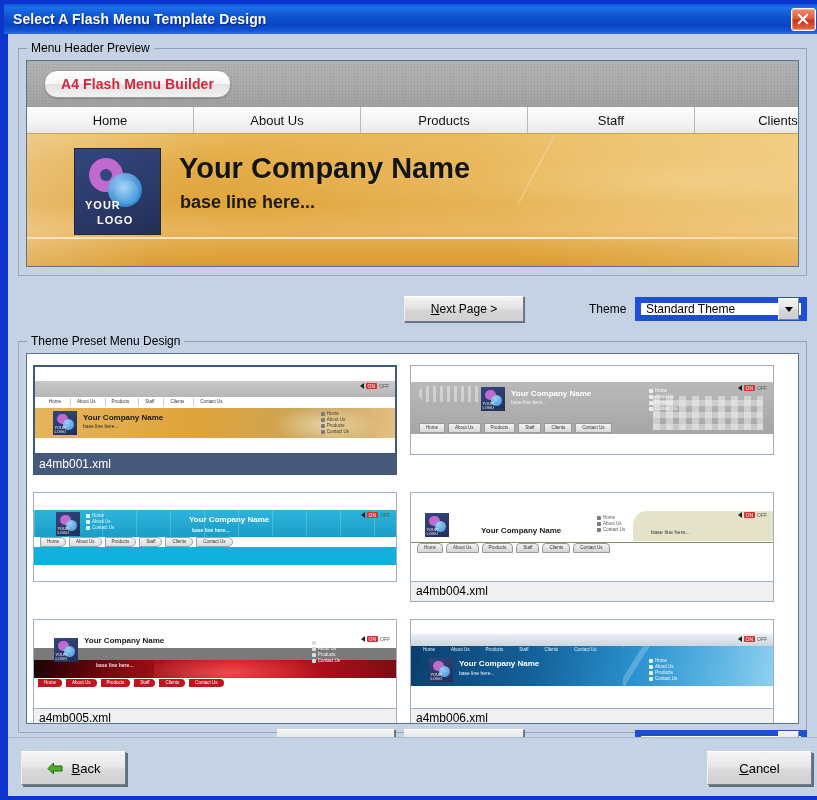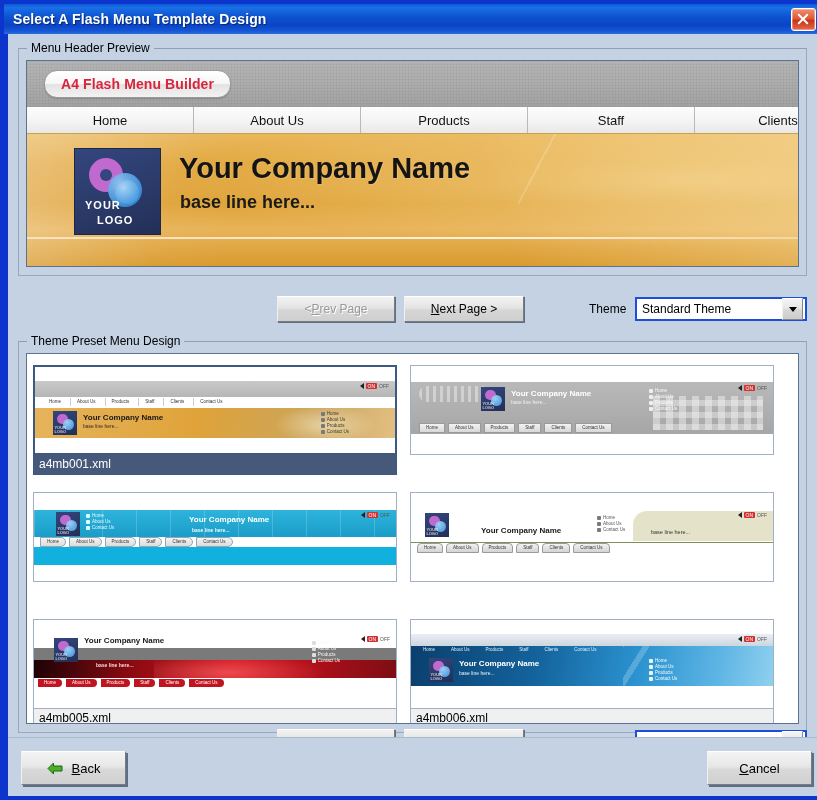--- a/index.html
+++ b/index.html
@@ -184,21 +184,21 @@
     display:flex;align-items:center;justify-content:center;
     cursor:pointer;white-space:nowrap;
   }
   .winbtn.disabled{color:#9a9a9a;text-shadow:1px 1px 0 #ffffff;cursor:default;}
   .winbtn u{text-decoration:underline;}
   .themelabel{
     position:absolute;font-size:12px;color:#000;line-height:26px;
   }
   .combo{
     position:absolute;height:24px;box-sizing:border-box;
-    background:#ffffff;border:2px solid #1d4ed8;
+    background:#ffffff;border:6px solid #1d4ed8;
     display:flex;align-items:center;cursor:pointer;
   }
   .combo .ctext{padding-left:5px;font-size:12px;color:#000;flex:1;white-space:nowrap;}
   .combo .carrow{
     width:19px;height:20px;margin-right:2px;
     background:linear-gradient(180deg,#f4f4f4 0%,#e6e6e6 45%,#d7d7d7 55%,#cccccc 100%);
     border:1px solid #848484;border-top-color:#fff;border-left-color:#f2f2f2;
     display:flex;align-items:center;justify-content:center;
   }
   .carrow .tri{
@@ -336,21 +336,20 @@
           </div>
 
           <div id="pv-company">Your Company Name</div>
           <div id="pv-baseline">base line here...</div>
         </div>
 
       </div>
     </div>
 
     <div class="pagenav" style="left:0;top:262px;width:809px;">
-      <div class="winbtn disabled" style="left:269px;top:0;width:118px;">&lt; <u>P</u>rev Page</div>
       <div class="winbtn" style="left:396px;top:0;width:120px;"><u>N</u>ext Page &gt;</div>
       <div class="themelabel" style="left:581px;top:0;">Theme</div>
       <div class="combo" style="left:627px;top:1px;width:172px;">
         <div class="ctext">Standard Theme</div>
         <div class="carrow">
             <div class="tri"></div>
           </div>
       </div>
     </div>
 
@@ -538,20 +537,21 @@
                 <div class="mini-tabs" style="left:6px;top:50px;">
                   <span style="background:linear-gradient(180deg,#f2f2f2,#d4d4d4);border:1px solid #9a9a9a;border-radius:4px 4px 0 0;">Home</span>
                   <span style="background:linear-gradient(180deg,#f2f2f2,#d4d4d4);border:1px solid #9a9a9a;border-radius:4px 4px 0 0;">About Us</span>
                   <span style="background:linear-gradient(180deg,#f2f2f2,#d4d4d4);border:1px solid #9a9a9a;border-radius:4px 4px 0 0;">Products</span>
                   <span style="background:linear-gradient(180deg,#f2f2f2,#d4d4d4);border:1px solid #9a9a9a;border-radius:4px 4px 0 0;">Staff</span>
                   <span style="background:linear-gradient(180deg,#f2f2f2,#d4d4d4);border:1px solid #9a9a9a;border-radius:4px 4px 0 0;">Clients</span>
                   <span style="background:linear-gradient(180deg,#f2f2f2,#d4d4d4);border:1px solid #9a9a9a;border-radius:4px 4px 0 0;">Contact Us</span>
                 </div>
               </div>
             </div>
+            <div class="tlabel">a4mb004.xml</div>
           </div>
 
           <div class="thumb" style="left:6px;top:258px;">
             <div class="tbody">
               <div class="mini">
                 <div style="position:absolute;left:0;top:14px;width:100%;height:14px;background:#ffffff;"></div>
                 <div style="position:absolute;left:0;top:28px;width:100%;height:12px;background:#7a7a7a;"></div>
                 <div style="position:absolute;left:0;top:40px;width:100%;height:18px;background:linear-gradient(100deg,#1d0205 0%,#8e0b12 28%,#d4121c 55%,#b3101a 75%,#7d0d14 100%);overflow:hidden;">
                   <div style="position:absolute;left:120px;top:-8px;width:180px;height:34px;background:radial-gradient(ellipse at 40% 60%,rgba(255,120,120,.55),rgba(255,80,80,0) 65%);"></div>
                 </div>

